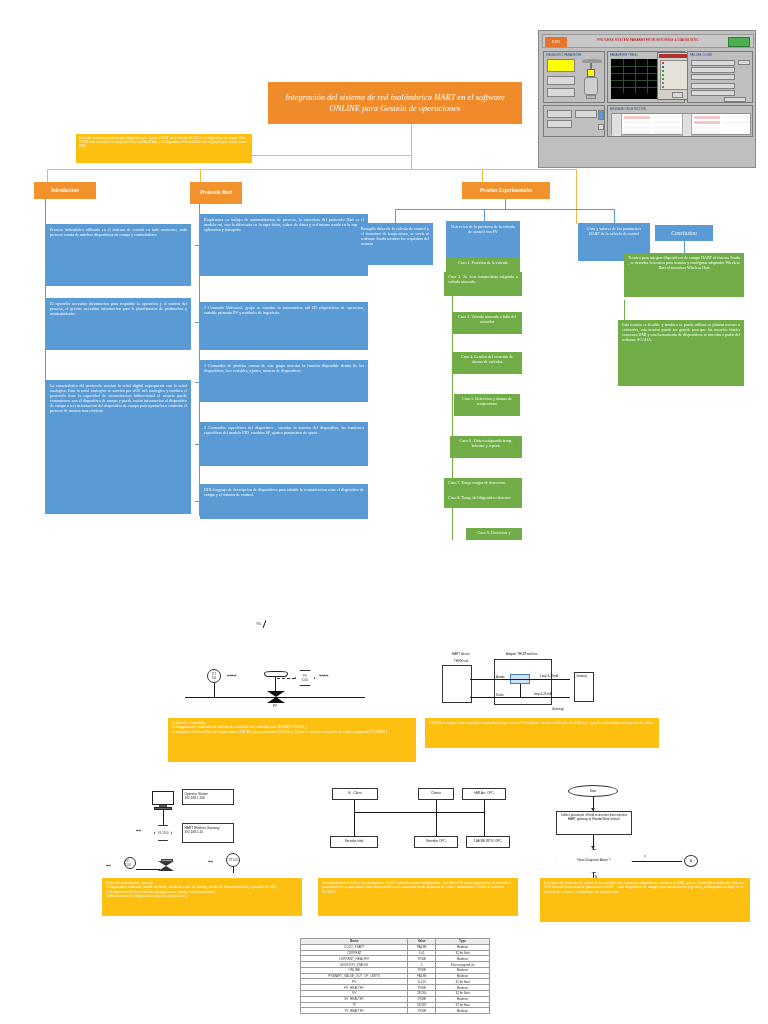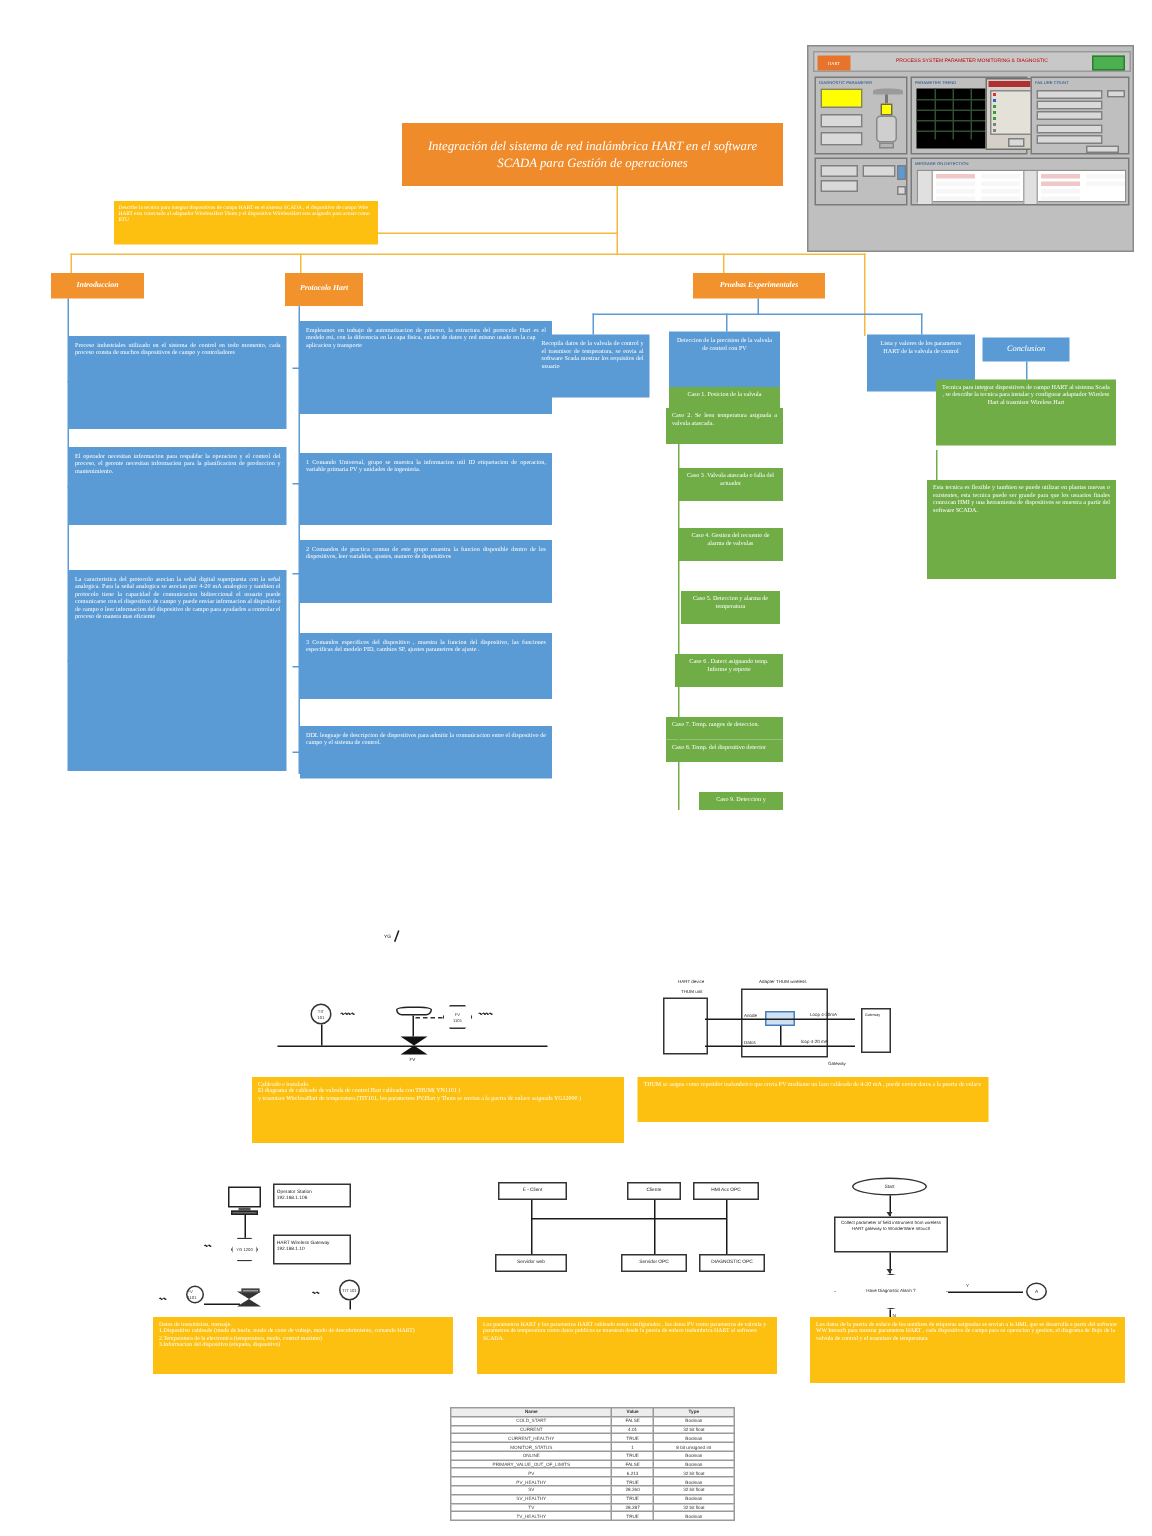--- a/index.html
+++ b/index.html
@@ -215,21 +215,21 @@
         <div style="position:absolute;left:82px;top:2px;width:26px;height:3px;background:#f0c8c8;"></div>
         <div style="position:absolute;left:82px;top:7px;width:26px;height:3px;background:#f0c8c8;"></div>
         <div style="position:absolute;left:82px;top:12px;width:26px;height:3px;background:#f7f7f7;"></div>
         <div style="position:absolute;left:82px;top:17px;width:26px;height:3px;background:#f7f7f7;"></div>
         <div style="position:absolute;left:112px;top:2px;width:26px;height:3px;background:#f7f7f7;"></div>
         <div style="position:absolute;left:112px;top:7px;width:26px;height:3px;background:#f7f7f7;"></div>
       </div>
     </div>
   </div>
 
-  <div class="node hdr-title" style="left:268px;top:82px;width:254px;height:42px;">Integración del sistema de red inalámbrica HART en el software SCADA para Gestión de operaciones</div>
+  <div class="node hdr-title" style="left:268px;top:82px;width:254px;height:42px;">Integración del sistema de red inalámbrica HART en el software ONLINE para Gestión de operaciones</div>
 
   <div class="ln ln-o" style="left:411px;top:124px;width:1.4px;height:46px;"></div>
 
   <div class="ln ln-o" style="left:47px;top:169px;width:530px;height:1.4px;"></div>
 
   <div class="node box-yellow" style="left:76px;top:134px;width:176px;height:29px;">Describe la tecnica para integrar dispositivos de campo HART en el sistema SCADA , el dispositivo de campo Wire HART esta conectado al adaptador WirelessHart Thum y el dispositivo WirelessHart esta asignado para actuar como RTU</div>
   <div class="ln ln-o" style="left:252px;top:155px;width:160px;height:1.2px;"></div>
 
   <div class="ln ln-o" style="left:47px;top:169px;width:1.4px;height:13px;"></div>
   <div class="ln ln-o" style="left:200px;top:169px;width:1.4px;height:13px;"></div>

